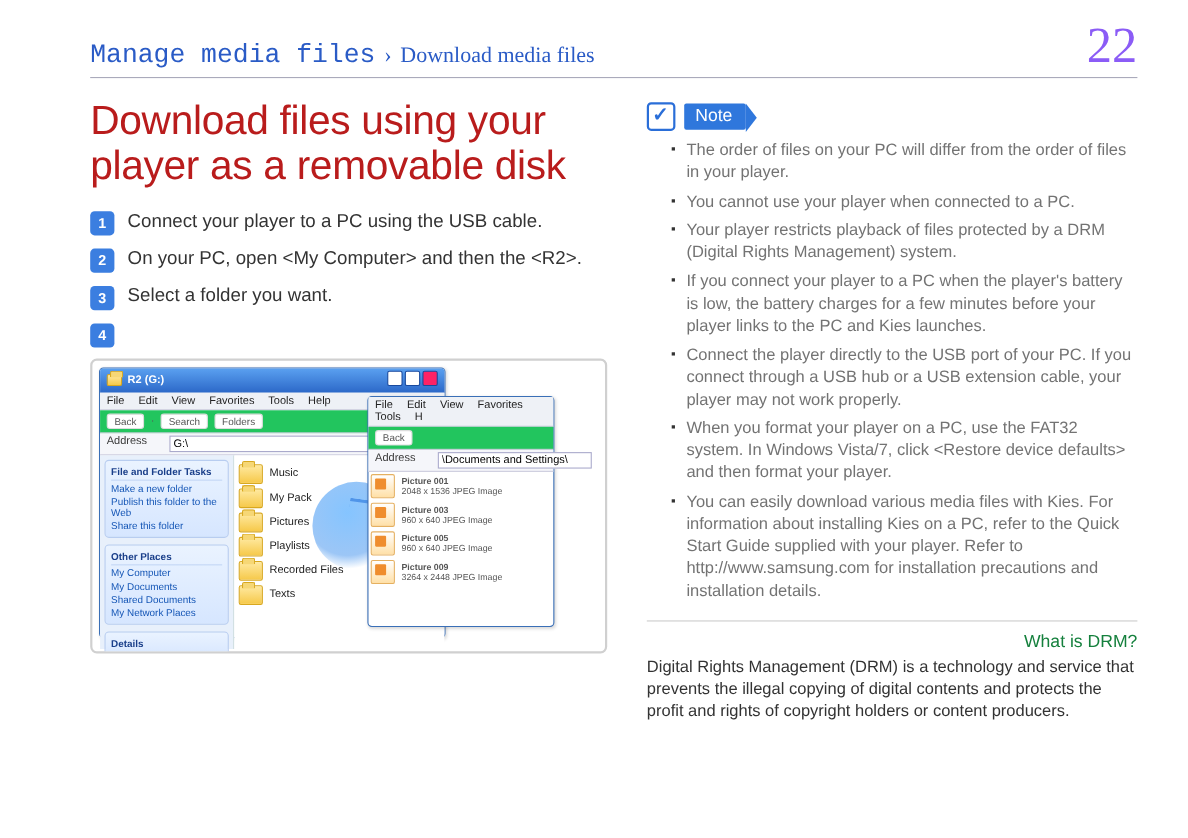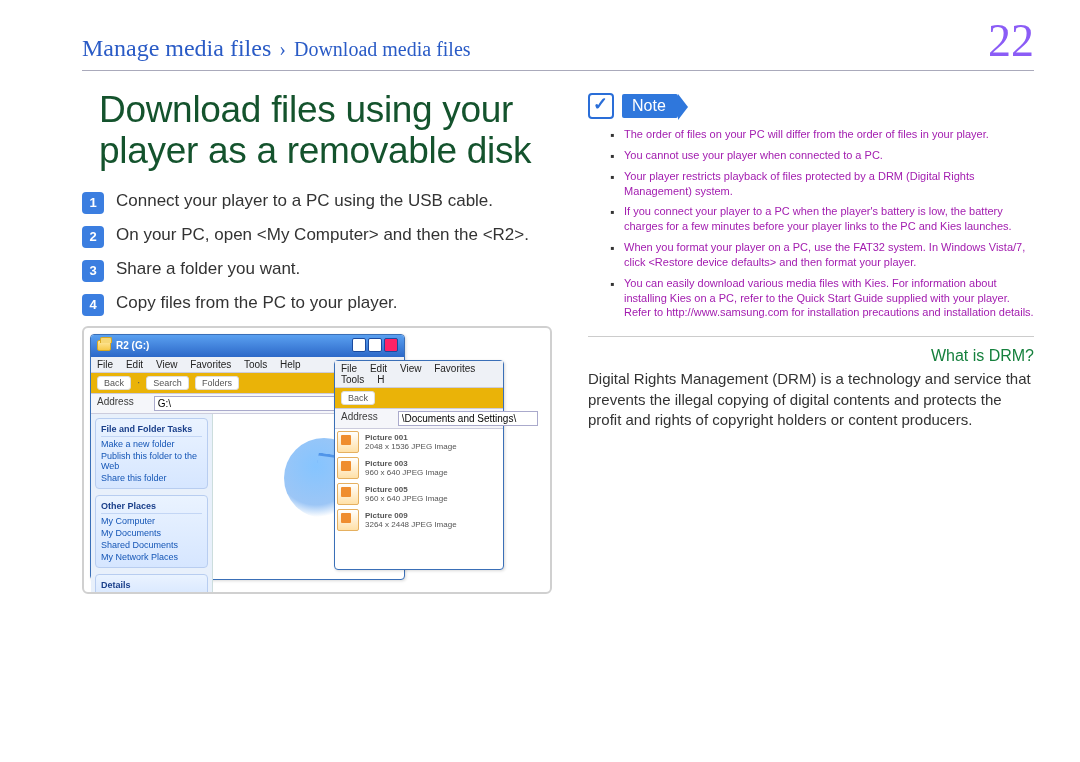--- a/index.html
+++ b/index.html
@@ -22,42 +22,42 @@
     align-items: baseline;
     justify-content: space-between;
     border-bottom: 1px solid #aab;
     padding-bottom: 6px;
     margin-bottom: 18px;
   }
   .breadcrumb {
     font-family: Georgia, "Times New Roman", serif;
     color: #2a5bc6;
   }
-  .breadcrumb .bc1 { font-size: 24px; }
+  .breadcrumb .bc1 { font-size: 24px; font-family: Liberation Mono, monospace; }
   .breadcrumb .caret { font-size: 20px; margin: 0 4px; }
   .breadcrumb .bc2 { font-size: 20px; }
   .pagenum {
     font-family: Georgia, "Times New Roman", serif;
     font-size: 46px;
     font-weight: 300;
     color: #8b5cf6;
     line-height: 1;
   }
   .cols {
     display: flex;
     gap: 36px;
   }
   .col-left { width: 470px; }
   .col-right { flex: 1; }
   h1.title {
-    margin: 0 0 18px 17px;
+    margin: 0 0 18px 0;
     font-size: 37px;
     font-weight: 400;
     line-height: 1.12;
-    color: #14532d;
+    color: #b91c1c;
     letter-spacing: -0.3px;
     font-family: Arial, sans-serif;
   }
   .steps { margin: 0 0 10px 0; padding: 0; }
   .step {
     display: flex;
     align-items: flex-start;
     gap: 12px;
     margin-bottom: 10px;
     font-size: 17px;
@@ -116,29 +116,29 @@
     border:1px solid #1a4a9e;
   }
   .win-btns span.close { background:#f26; }
   .win-menu {
     border-bottom:1px solid #ccd; background:#eef1f6;
     padding:2px 6px; color:#222;
   }
   .win-menu span { margin-right:10px; text-decoration: underline; text-decoration-color: transparent;}
   .win-menu span::first-letter{text-decoration:underline;}
   .win-toolbar {
-    border-bottom:1px solid #ccd; background:#eab308;
+    border-bottom:1px solid #ccd; background:#22c55e;
     padding:3px 6px; display:flex; align-items:center; gap:6px;
     color:#555;
   }
   .win-toolbar .tbtn { border:1px solid #ddd; border-radius:3px; padding:1px 6px; background:#fff; font-size:9px;}
   .win-addr { border-bottom:1px solid #ccd; background:#f5f6fa; padding:2px 6px; display:flex; align-items:flex-start; gap:20px;}
   .win-addr input { flex:1; border:1px solid #aac; font-size:10px; padding:1px 3px;}
   .go { border:1px solid #7a6; background:#cfe; border-radius:3px; padding:0 6px; font-size:9px;}
-  .win-body { display:flex; height: calc(100% - 68px); flex-direction: column; }
+  .win-body { display:flex; height: calc(100% - 68px); }
   .side {
     width: 122px;
     background:#e8f0fb;
     border-right:1px solid #cdd;
     padding:4px;
   }
   .side-block {
     background: linear-gradient(#eaf3ff,#d6e6ff);
     border:1px solid #b8cdf0;
     border-radius:4px;
@@ -205,22 +205,22 @@
     font-size:16px;border-radius:2px;
     position:relative;
   }
   .note-tag::after{
     content:"";position:absolute;right:-10px;top:0;width:0;height:0;
     border-top:13px solid transparent;border-bottom:13px solid transparent;
     border-left:10px solid #2f77dc;
   }
   .note-list { list-style:none; margin:0 0 16px 0; padding:0; }
   .note-list li{
-    position:relative; padding-left:36px; font-size:11px; line-height:1.35;
-    margin-bottom:6px; color:#a21caf;
+    position:relative; padding-left:36px; font-size:15px; line-height:1.35;
+    margin-bottom:6px; color:#737373;
   }
   .note-list li::before{
     content:"▪"; position:absolute; left:22px; top:0; font-size:12px; color:#333;
   }
   .hr { height:1px; background:#ccc; margin:10px 0 10px 0;}
   .subhead { font-size:16px; color:#15803d; margin-bottom:4px;text-align:right;}
   .para { font-size:15px; line-height:1.35; color:#333;}
 </style>
 </head>
 <body>
@@ -243,25 +243,24 @@
         <div class="step">
           <div class="step-num">1</div>
           <div class="step-text">Connect your player to a PC using the USB cable.</div>
         </div>
         <div class="step">
           <div class="step-num">2</div>
           <div class="step-text">On your PC, open &lt;My Computer&gt; and then the &lt;R2&gt;.</div>
         </div>
         <div class="step">
           <div class="step-num">3</div>
-          <div class="step-text">Share a folder you want.</div>
+          <div class="step-text">Select a folder you want.</div>
         </div>
         <div class="step">
           <div class="step-num">4</div>
-          <div class="step-text">Copy files from the PC to your player.</div>
         </div>
       </div>
 
       <div class="screenshot">
 
         <div class="win win1">
           <div class="win-title">
             <span class="folder-ico" style="width:14px;height:11px;"></span>
             <span>R2 (G:)</span>
             <span class="spacer"></span>
@@ -379,20 +378,21 @@
     <div class="col-right">
       <div class="note-hdr">
         <span class="note-ico"></span>
         <span class="note-tag">Note</span>
       </div>
       <ul class="note-list">
         <li>The order of files on your PC will differ from the order of files in your player.</li>
         <li>You cannot use your player when connected to a PC.</li>
         <li>Your player restricts playback of files protected by a DRM (Digital Rights Management) system.</li>
         <li>If you connect your player to a PC when the player's battery is low, the battery charges for a few minutes before your player links to the PC and Kies launches.</li>
+        <li>Connect the player directly to the USB port of your PC. If you connect through a USB hub or a USB extension cable, your player may not work properly.</li>
         <li>When you format your player on a PC, use the FAT32 system. In Windows Vista/7, click &lt;Restore device defaults&gt; and then format your player.</li>
         <li>You can easily download various media files with Kies. For information about installing Kies on a PC, refer to the Quick Start Guide supplied with your player. Refer to http://www.samsung.com for installation precautions and installation details.</li>
       </ul>
       <div class="hr"></div>
       <div class="subhead">What is DRM?</div>
       <div class="para">Digital Rights Management (DRM) is a technology and service that prevents the illegal copying of digital contents and protects the profit and rights of copyright holders or content producers.</div>
     </div>
   </div>
 </div>
 

